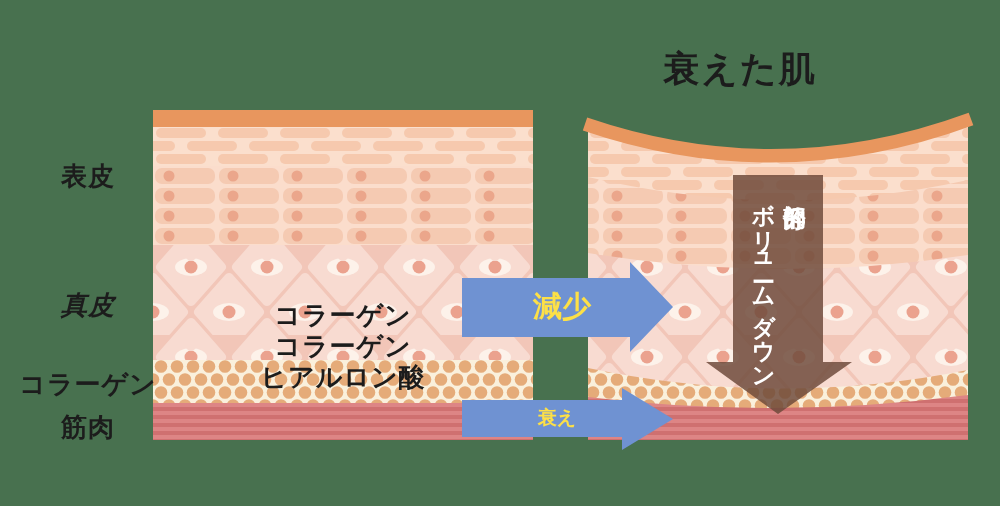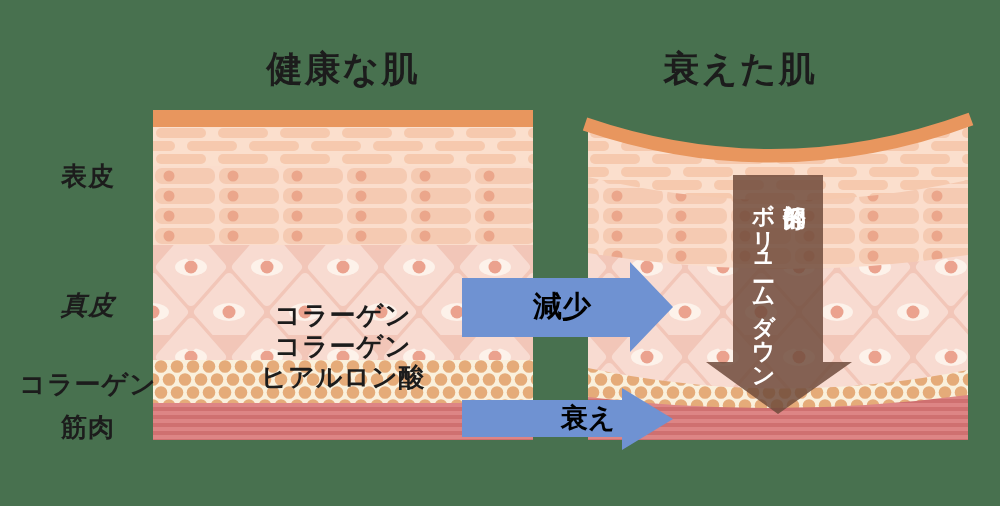--- a/index.html
+++ b/index.html
@@ -16,21 +16,21 @@
   .center{transform:translate(-50%,-50%);}
   .panel-title{font-size:36px;letter-spacing:2px;}
   .layer-label{font-size:26px;letter-spacing:1px;}
   .dermis-list{
     position:absolute;left:343px;top:252px;
     transform:translateX(-50%);
     text-align:center;font-size:26px;line-height:31px;color:#1c1c1c;
     letter-spacing:1px;
     margin-top:48px;
   }
-  .arrow-label{color:#000000;}
+  .arrow-label{color:#fde047;}
   .vtext{
     position:absolute;left:748px;top:187px;height:240px;
     writing-mode:vertical-rl;
     color:#ffffff;font-size:23px;letter-spacing:1px;line-height:31px;
   }
   .vtext div{display:block;}
 </style>
 </head>
 <body>
 
@@ -102,35 +102,34 @@
       <path d="M585,124 Q778,190 971,119" fill="none" stroke="#e8965e" stroke-width="13.5"></path>
     </g>
 
     <path d="M733,175 L823,175 L823,362 L852,362 L778,414 L706,362 L733,362 Z" fill="#6e4a3a" fill-opacity="0.84"></path>
 
     <path d="M462,278 L630,278 L630,262 L673,307 L630,352 L630,337 L462,337 Z" fill="#6f92d2"></path>
 
     <path d="M462,400 L622,400 L622,388 L673,419 L622,450 L622,437 L462,437 Z" fill="#6f92d2"></path>
   </svg>
 
-  <div class="txt center panel-title" style="left:343px;top:69px;">健康な肌</div>
   <div class="txt center panel-title" style="left:740px;top:69px;">衰えた肌</div>
 
   <div class="txt center layer-label" style="left:88px;top:176px;">表皮</div>
   <div class="txt center layer-label" style="left:88px;top:305px;font-style:italic;">真皮</div>
   <div class="txt center layer-label" style="left:88px;top:384px;">コラーゲン</div>
   <div class="txt center layer-label" style="left:88px;top:427px;">筋肉</div>
 
   <div class="dermis-list">
     <div>コラーゲン</div>
     <div>コラーゲン</div>
     <div>ヒアルロン酸</div>
   </div>
 
   <div class="txt center arrow-label" style="left:562px;top:307px;font-size:29px;">減少</div>
-  <div class="txt center arrow-label" style="left:557px;top:418px;font-size:27px;margin-left:31px;">衰え</div>
+  <div class="txt center arrow-label" style="left:557px;top:418px;font-size:19px;">衰え</div>
 
   <div class="vtext">
     <div>部分的に</div>
     <div>ボリュームダウン</div>
   </div>
 
 </div>
 
 </body></html>

